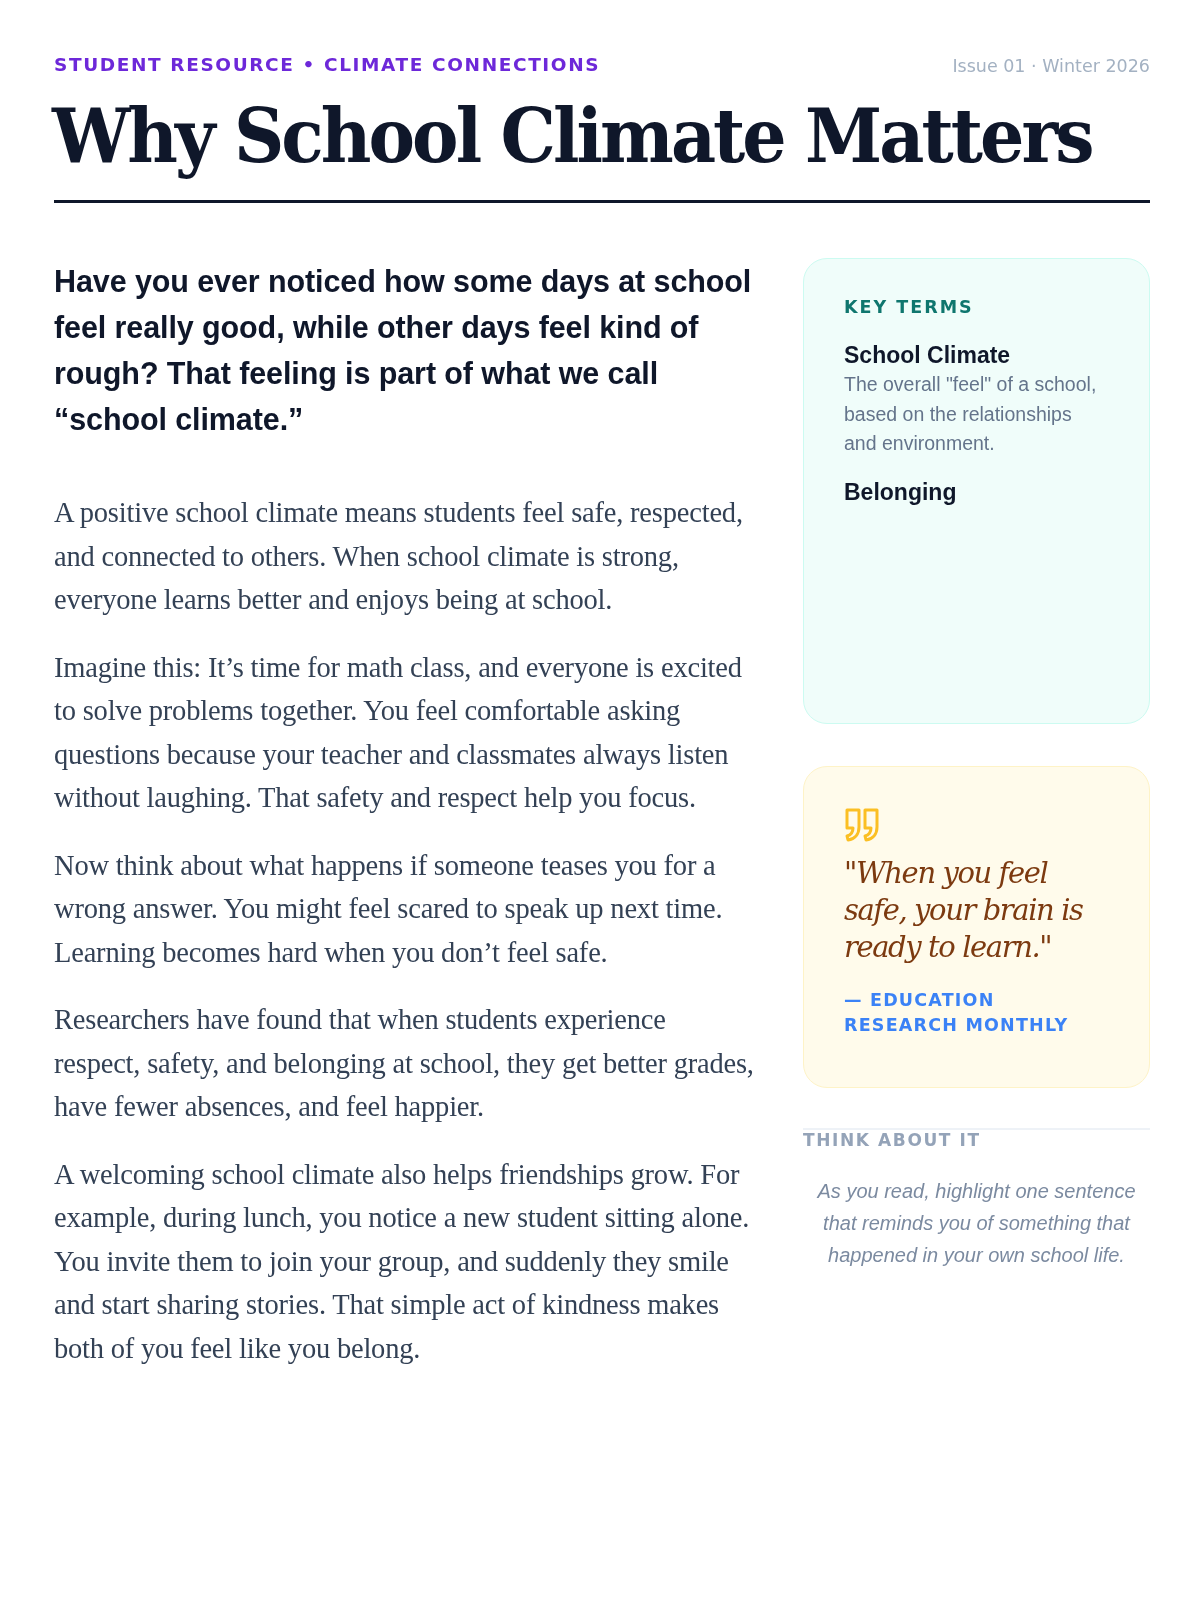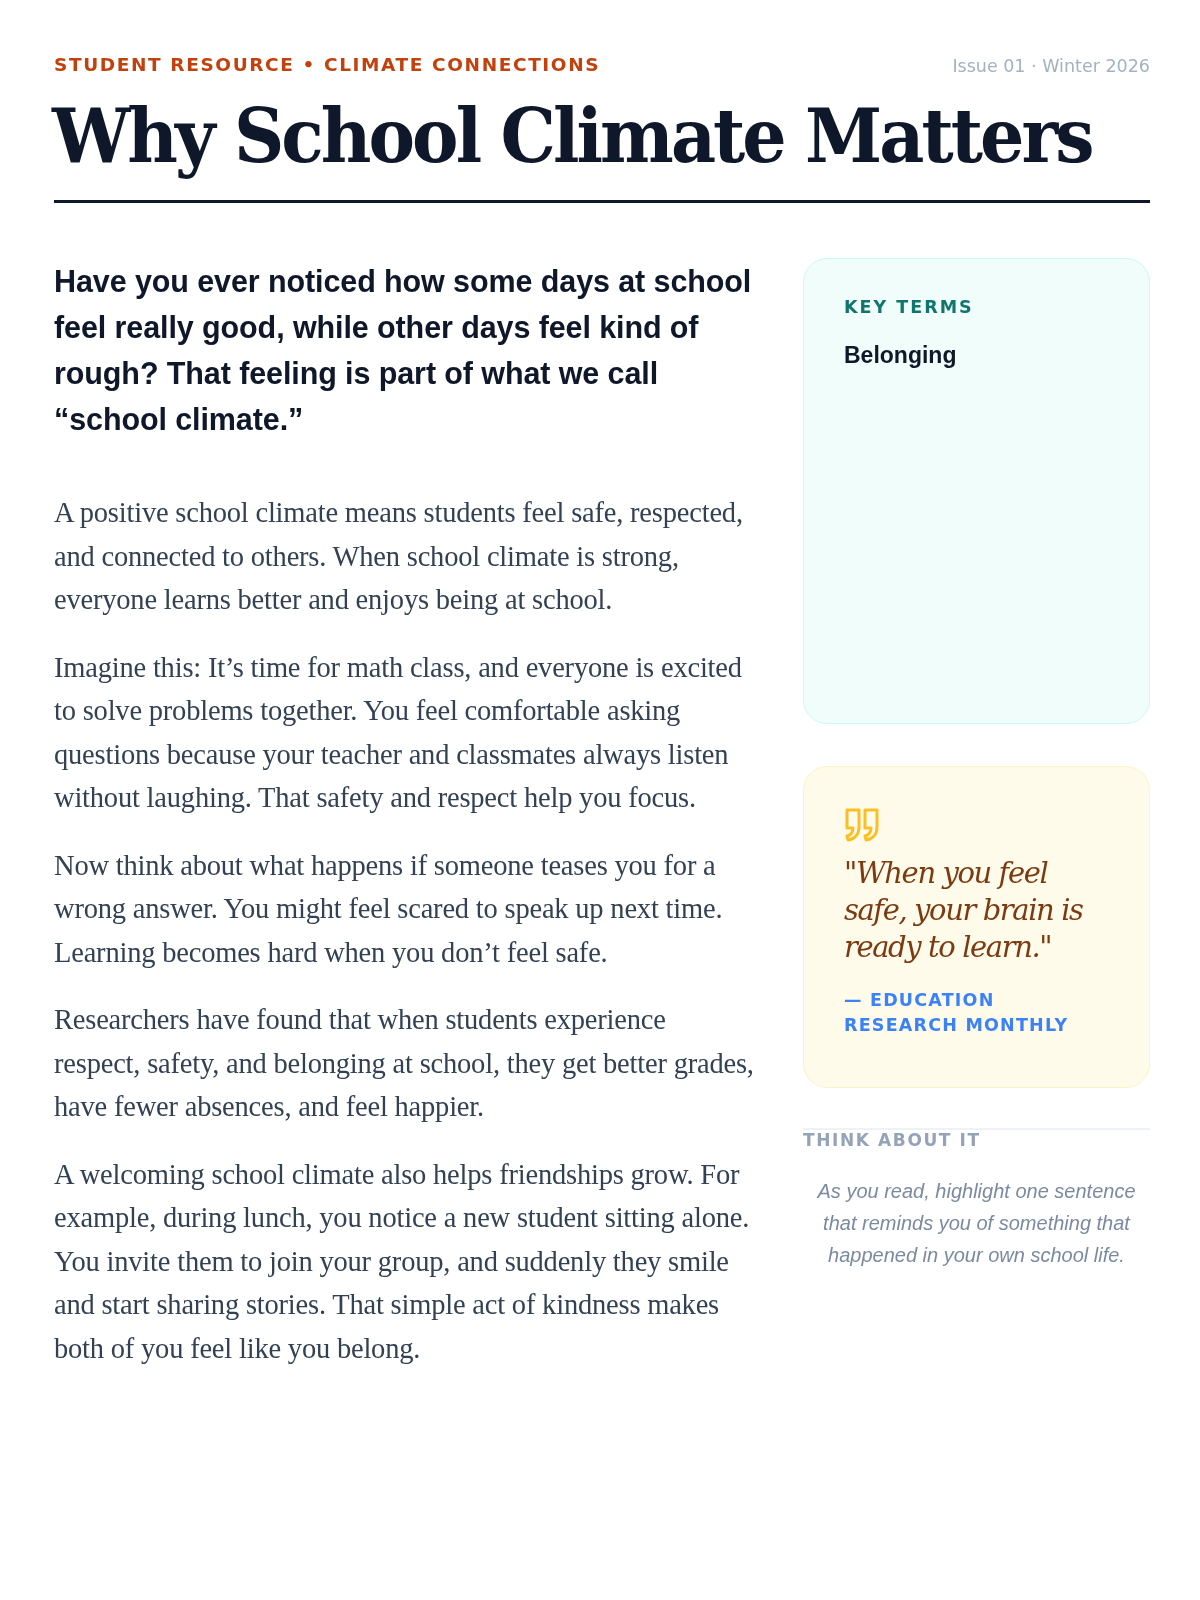--- a/index.html
+++ b/index.html
@@ -6,21 +6,21 @@
     html, body { width: 1200px; height: 1600px; background: #ffffff; overflow: hidden; }
     body { position: relative; font-family: "Liberation Sans", sans-serif; color: #0f172a; }
 
     .page { position: absolute; left: 54px; top: 0; width: 1096px; }
 
     
     .header-top { position: absolute; top: 54px; left: 0; width: 1096px; height: 24px; }
     .eyebrow {
       position: absolute; left: 0; top: 0;
       font-family: "DejaVu Sans", sans-serif; font-weight: bold;
-      font-size: 18.5px; letter-spacing: 1.6px; color: #c2410c;
+      font-size: 18.5px; letter-spacing: 1.6px; color: #6d28d9;
       white-space: nowrap;
     }
     .issue {
       position: absolute; right: 0; top: 2px;
       font-family: "DejaVu Sans", sans-serif; font-size: 17.5px;
       color: #a3b1c2; white-space: nowrap;
     }
     .title {
       position: absolute; left: -2px; top: 86px;
       font-family: "DejaVu Serif", serif; font-weight: bold;
@@ -111,20 +111,24 @@
     <p class="body-p">Imagine this: It’s time for math class, and everyone is excited to solve problems together. You feel comfortable asking questions because your teacher and classmates always listen without laughing. That safety and respect help you focus.</p>
     <p class="body-p">Now think about what happens if someone teases you for a wrong answer. You might feel scared to speak up next time. Learning becomes hard when you don’t feel safe.</p>
     <p class="body-p">Researchers have found that when students experience respect, safety, and belonging at school, they get better grades, have fewer absences, and feel happier.</p>
     <p class="body-p">A welcoming school climate also helps friendships grow. For example, during lunch, you notice a new student sitting alone. You invite them to join your group, and suddenly they smile and start sharing stories. That simple act of kindness makes both of you feel like you belong.</p>
   </div>
 
   <aside class="sidebar">
     <div class="card-terms">
       <div class="card-label">KEY TERMS</div>
       <div class="term">
+        <div class="term-name">School Climate</div>
+        <div class="term-def">The overall "feel" of a school, based on the relationships and environment.</div>
+      </div>
+      <div class="term">
         <div class="term-name">Belonging</div>
       </div>
     </div>
 
     <div class="card-quote">
       <svg class="quote-icon" viewBox="0 0 38 36" fill="none" stroke="#fbbf24" stroke-width="3" stroke-linejoin="round" stroke-linecap="round">
         <path d="M3 3 h12 v17 c0 7 -4 12 -11 13 l-1 -4 c4 -1 6 -4 6 -8 h-6 z"></path>
         <path d="M21 3 h12 v17 c0 7 -4 12 -11 13 l-1 -4 c4 -1 6 -4 6 -8 h-6 z"></path>
       </svg>
       <p class="quote-text">"When you feel safe, your brain is ready to learn."</p>

